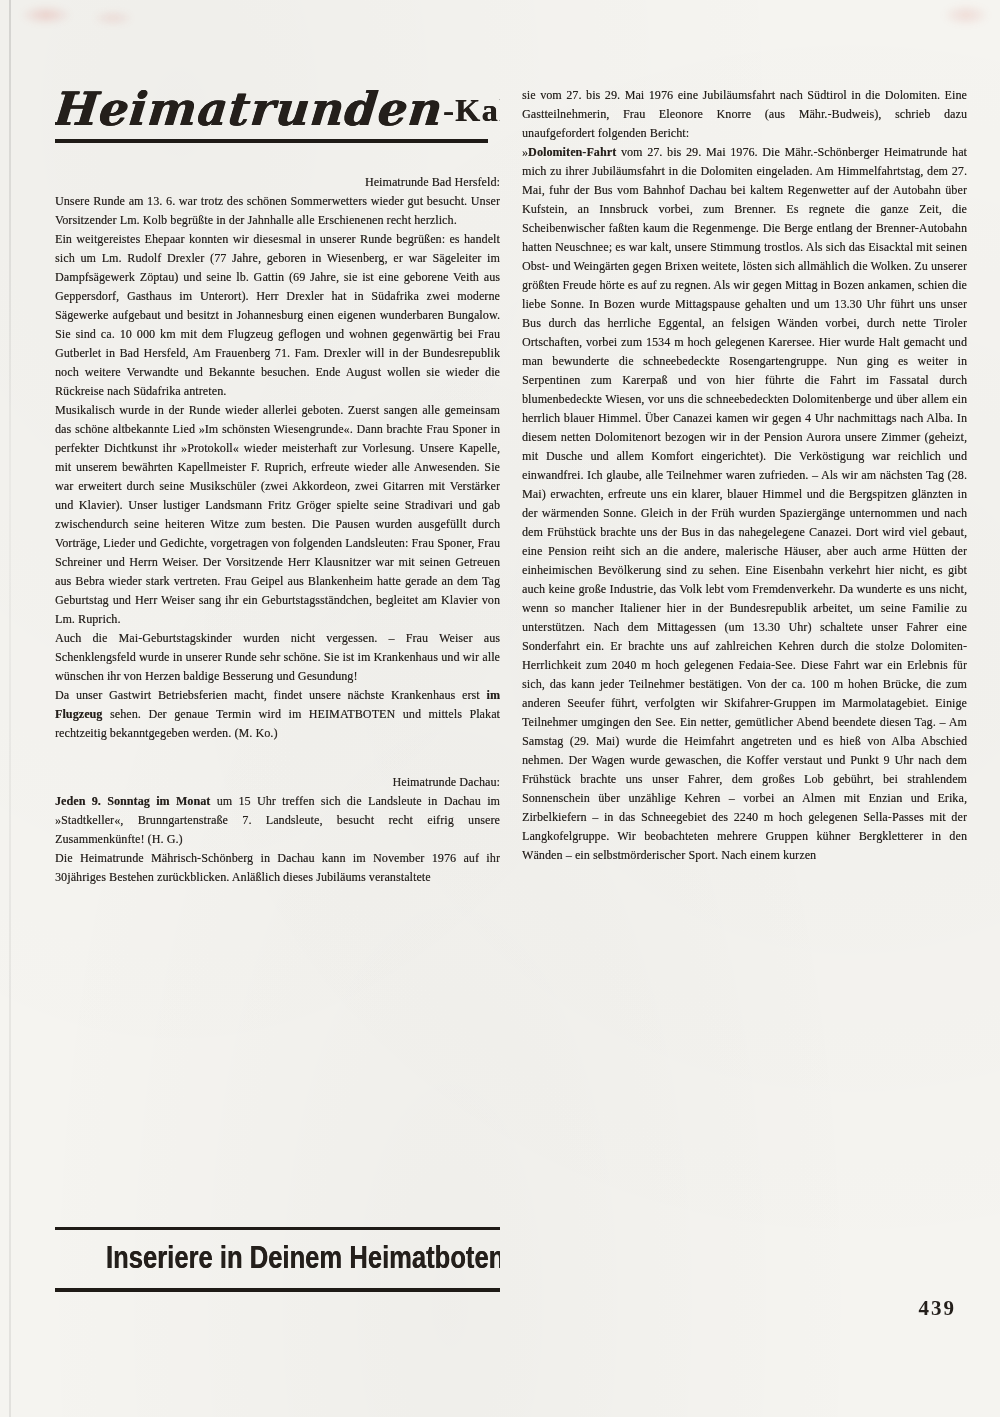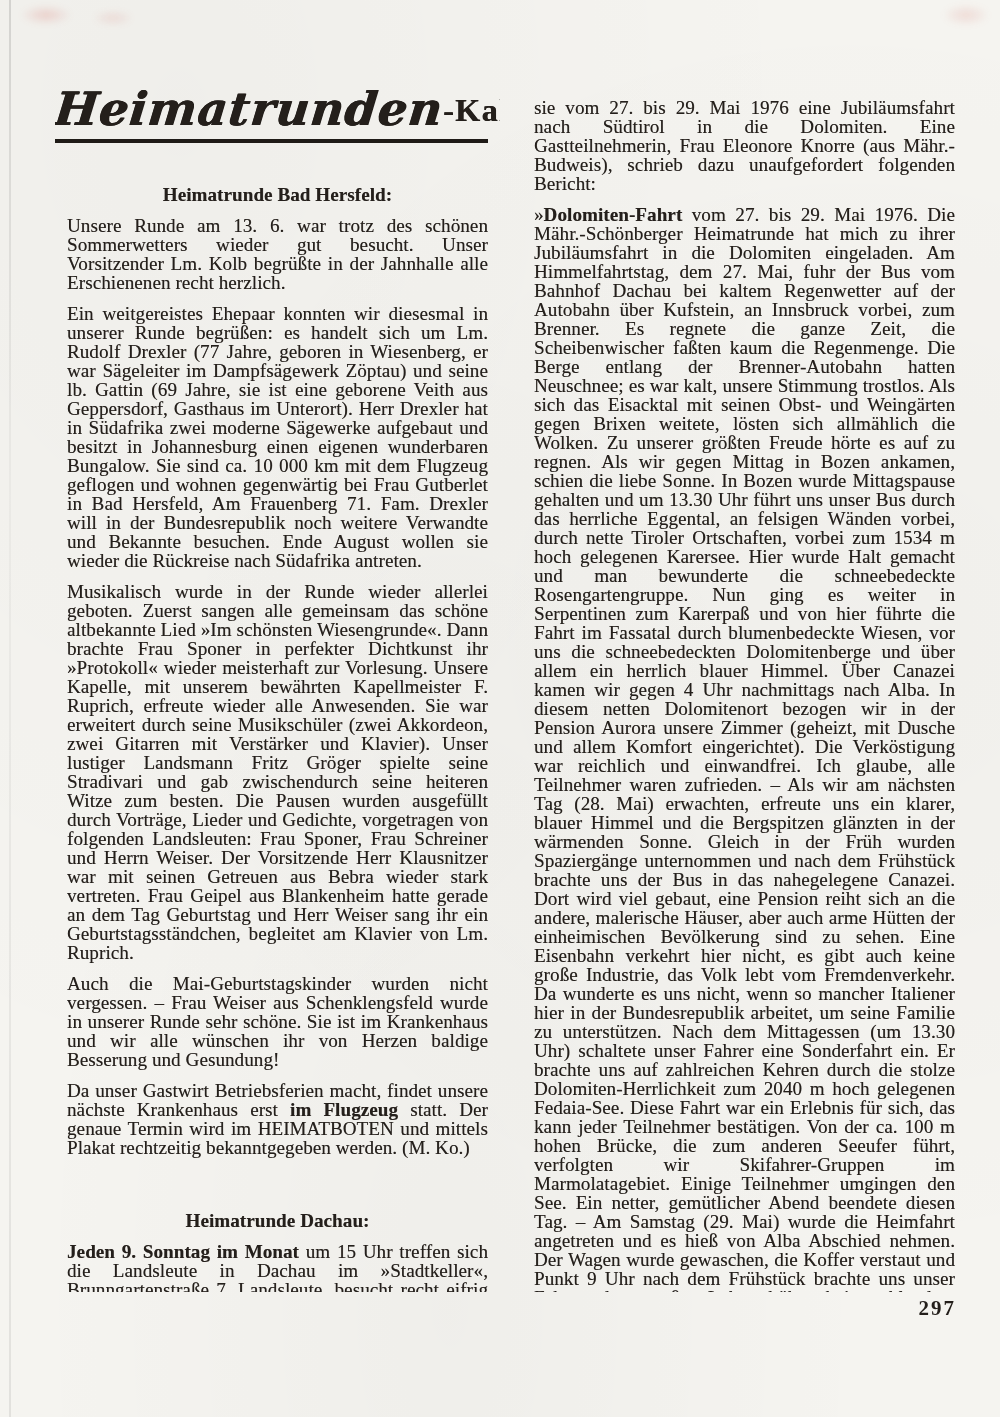--- a/index.html
+++ b/index.html
@@ -31,30 +31,30 @@
 
   .columns {
     position: absolute; top: 86px; left: 55px;
     display: flex; gap: 22px; height: 1206px;
   }
   .col { width: 445px; overflow: hidden; }
   .col-left { display: flex; flex-direction: column; }
 
   
   .col p, .sec-heading {
-    margin: 12px;
-    font-size: 19px;
+    margin: 0;
+    font-size: 12px;
     line-height: 19px;
     text-align: justify;
     letter-spacing: 0.1px;
     text-shadow: 0.25px 0 0 rgba(36,31,27,0.55);
     hyphens: auto;
     -webkit-hyphens: auto;
   }
-  .sec-heading { font-weight: bold; text-align: center; }
+  .sec-heading { font-weight: normal; text-align: right; }
   .section + .section { margin-top: 30px; }
   .col p b { font-weight: bold; }
 
   
   .masthead { margin-bottom: 30px; }
   .masthead-line { white-space: nowrap; line-height: 1; }
   .title-script {
     display: inline-block;
     font-family: "DejaVu Serif", serif;
     font-style: italic;
@@ -120,35 +120,35 @@
         </div>
         <div class="masthead-rule"></div>
       </header>
 
       <section class="section">
         <h2 class="sec-heading">Heimatrunde Bad Hersfeld:</h2>
         <p>Unsere Runde am 13. 6. war trotz des schönen Sommerwetters wieder gut besucht. Unser Vorsitzender Lm. Kolb begrüßte in der Jahnhalle alle Erschienenen recht herzlich.</p>
         <p>Ein weitgereistes Ehepaar konnten wir diesesmal in unserer Runde begrüßen: es handelt sich um Lm. Rudolf Drexler (77 Jahre, geboren in Wiesenberg, er war Sägeleiter im Dampfsägewerk Zöptau) und seine lb. Gattin (69 Jahre, sie ist eine geborene Veith aus Geppersdorf, Gasthaus im Unterort). Herr Drexler hat in Südafrika zwei moderne Sägewerke aufgebaut und besitzt in Johannesburg einen eigenen wunderbaren Bungalow. Sie sind ca. 10 000 km mit dem Flugzeug geflogen und wohnen gegenwärtig bei Frau Gutberlet in Bad Hersfeld, Am Frauenberg 71. Fam. Drexler will in der Bundesrepublik noch weitere Verwandte und Bekannte besuchen. Ende August wollen sie wieder die Rückreise nach Südafrika antreten.</p>
         <p>Musikalisch wurde in der Runde wieder allerlei geboten. Zuerst sangen alle gemeinsam das schöne altbekannte Lied »Im schönsten Wiesengrunde«. Dann brachte Frau Sponer in perfekter Dichtkunst ihr »Protokoll« wieder meisterhaft zur Vorlesung. Unsere Kapelle, mit unserem bewährten Kapellmeister F. Ruprich, erfreute wieder alle Anwesenden. Sie war erweitert durch seine Musikschüler (zwei Akkordeon, zwei Gitarren mit Verstärker und Klavier). Unser lustiger Landsmann Fritz Gröger spielte seine Stradivari und gab zwischendurch seine heiteren Witze zum besten. Die Pausen wurden ausgefüllt durch Vorträge, Lieder und Gedichte, vorgetragen von folgenden Landsleuten: Frau Sponer, Frau Schreiner und Herrn Weiser. Der Vorsitzende Herr Klausnitzer war mit seinen Getreuen aus Bebra wieder stark vertreten. Frau Geipel aus Blankenheim hatte gerade an dem Tag Geburtstag und Herr Weiser sang ihr ein Geburtstagsständchen, begleitet am Klavier von Lm. Ruprich.</p>
         <p>Auch die Mai-Geburtstagskinder wurden nicht vergessen. – Frau Weiser aus Schenklengsfeld wurde in unserer Runde sehr schöne. Sie ist im Krankenhaus und wir alle wünschen ihr von Herzen baldige Besserung und Gesundung!</p>
-        <p><span>Da unser Gastwirt Betriebsferien macht, findet unsere nächste Krankenhaus erst </span><b>im Flugzeug</b><span> statt. Der genaue Termin wird im HEIMATBOTEN und mittels Plakat rechtzeitig bekanntgegeben werden. (M. Ko.)</span></p>
+        <p><span>Da unser Gastwirt Betriebsferien macht, findet unsere nächste Krankenhaus erst </span><b>im Flugzeug</b><span> sehen. Der genaue Termin wird im HEIMATBOTEN und mittels Plakat rechtzeitig bekanntgegeben werden. (M. Ko.)</span></p>
       </section>
 
       <section class="section">
         <h2 class="sec-heading">Heimatrunde Dachau:</h2>
         <p><b>Jeden 9. Sonntag im Monat</b><span> um 15 Uhr treffen sich die Landsleute in Dachau im »Stadtkeller«, Brunngartenstraße 7. Landsleute, besucht recht eifrig unsere Zusammenkünfte! (H. G.)</span></p>
         <p>Die Heimatrunde Mährisch-Schönberg in Dachau kann im November 1976 auf ihr 30jähriges Bestehen zurückblicken. Anläßlich dieses Jubiläums veranstaltete</p>
       </section>
 
       <div class="banner">
         <span class="banner-text">Inseriere in Deinem Heimatboten!</span>
       </div>
     </div>
 
     <div class="col col-right">
       <p>sie vom 27. bis 29. Mai 1976 eine Jubiläumsfahrt nach Südtirol in die Dolomiten. Eine Gastteilnehmerin, Frau Eleonore Knorre (aus Mähr.-Budweis), schrieb dazu unaufgefordert folgenden Bericht:</p>
       <p><span>»</span><b>Dolomiten-Fahrt</b><span> vom 27. bis 29. Mai 1976. Die Mähr.-Schönberger Heimatrunde hat mich zu ihrer Jubiläumsfahrt in die Dolomiten eingeladen. Am Himmelfahrtstag, dem 27. Mai, fuhr der Bus vom Bahnhof Dachau bei kaltem Regenwetter auf der Autobahn über Kufstein, an Innsbruck vorbei, zum Brenner. Es regnete die ganze Zeit, die Scheibenwischer faßten kaum die Regenmenge. Die Berge entlang der Brenner-Autobahn hatten Neuschnee; es war kalt, unsere Stimmung trostlos. Als sich das Eisacktal mit seinen Obst- und Weingärten gegen Brixen weitete, lösten sich allmählich die Wolken. Zu unserer größten Freude hörte es auf zu regnen. Als wir gegen Mittag in Bozen ankamen, schien die liebe Sonne. In Bozen wurde Mittagspause gehalten und um 13.30 Uhr führt uns unser Bus durch das herrliche Eggental, an felsigen Wänden vorbei, durch nette Tiroler Ortschaften, vorbei zum 1534 m hoch gelegenen Karersee. Hier wurde Halt gemacht und man bewunderte die schneebedeckte Rosengartengruppe. Nun ging es weiter in Serpentinen zum Karerpaß und von hier führte die Fahrt im Fassatal durch blumenbedeckte Wiesen, vor uns die schneebedeckten Dolomitenberge und über allem ein herrlich blauer Himmel. Über Canazei kamen wir gegen 4 Uhr nachmittags nach Alba. In diesem netten Dolomitenort bezogen wir in der Pension Aurora unsere Zimmer (geheizt, mit Dusche und allem Komfort eingerichtet). Die Verköstigung war reichlich und einwandfrei. Ich glaube, alle Teilnehmer waren zufrieden. – Als wir am nächsten Tag (28. Mai) erwachten, erfreute uns ein klarer, blauer Himmel und die Bergspitzen glänzten in der wärmenden Sonne. Gleich in der Früh wurden Spaziergänge unternommen und nach dem Frühstück brachte uns der Bus in das nahegelegene Canazei. Dort wird viel gebaut, eine Pension reiht sich an die andere, malerische Häuser, aber auch arme Hütten der einheimischen Bevölkerung sind zu sehen. Eine Eisenbahn verkehrt hier nicht, es gibt auch keine große Industrie, das Volk lebt vom Fremdenverkehr. Da wunderte es uns nicht, wenn so mancher Italiener hier in der Bundesrepublik arbeitet, um seine Familie zu unterstützen. Nach dem Mittagessen (um 13.30 Uhr) schaltete unser Fahrer eine Sonderfahrt ein. Er brachte uns auf zahlreichen Kehren durch die stolze Dolomiten-Herrlichkeit zum 2040 m hoch gelegenen Fedaia-See. Diese Fahrt war ein Erlebnis für sich, das kann jeder Teilnehmer bestätigen. Von der ca. 100 m hohen Brücke, die zum anderen Seeufer führt, verfolgten wir Skifahrer-Gruppen im Marmolatagebiet. Einige Teilnehmer umgingen den See. Ein netter, gemütlicher Abend beendete diesen Tag. – Am Samstag (29. Mai) wurde die Heimfahrt angetreten und es hieß von Alba Abschied nehmen. Der Wagen wurde gewaschen, die Koffer verstaut und Punkt 9 Uhr nach dem Frühstück brachte uns unser Fahrer, dem großes Lob gebührt, bei strahlendem Sonnenschein über unzählige Kehren – vorbei an Almen mit Enzian und Erika, Zirbelkiefern – in das Schneegebiet des 2240 m hoch gelegenen Sella-Passes mit der Langkofelgruppe. Wir beobachteten mehrere Gruppen kühner Bergkletterer in den Wänden – ein selbstmörderischer Sport. Nach einem kurzen</span></p>
     </div>
 
   </div>
 
-  <div class="page-number">297</div>
+  <div class="page-number">439</div>
 </div>
 
 </body></html>

